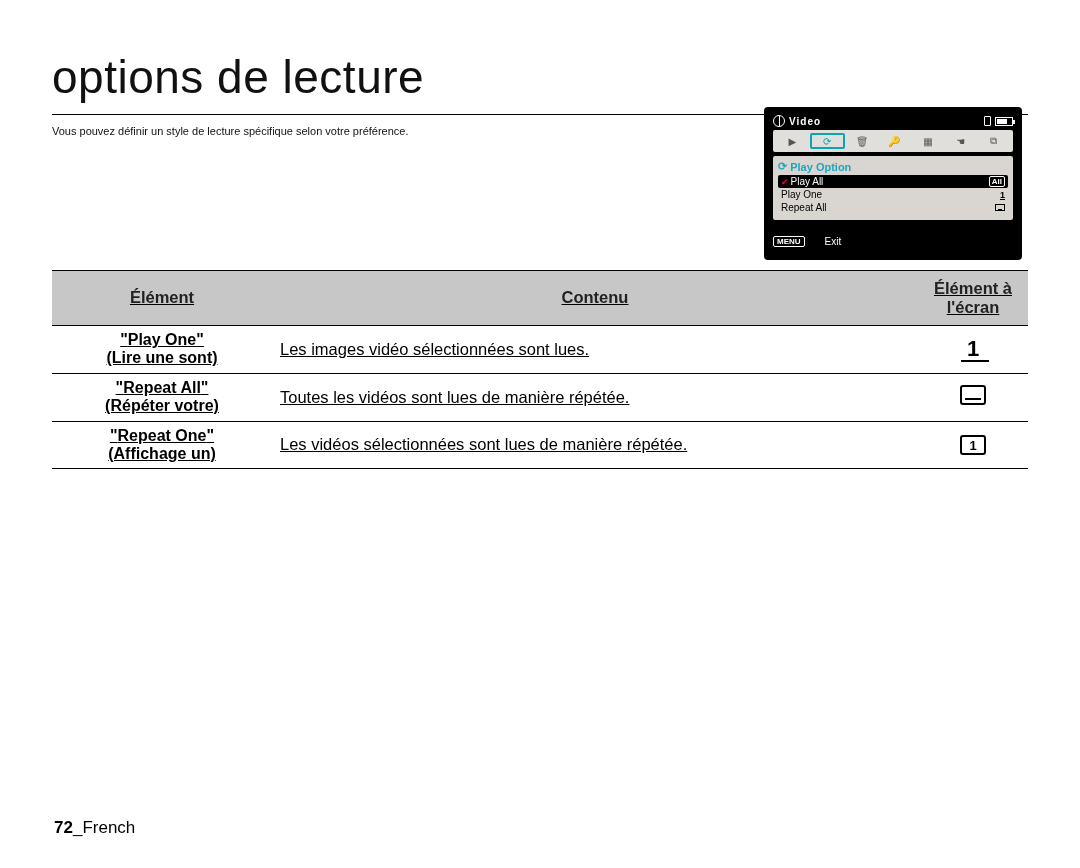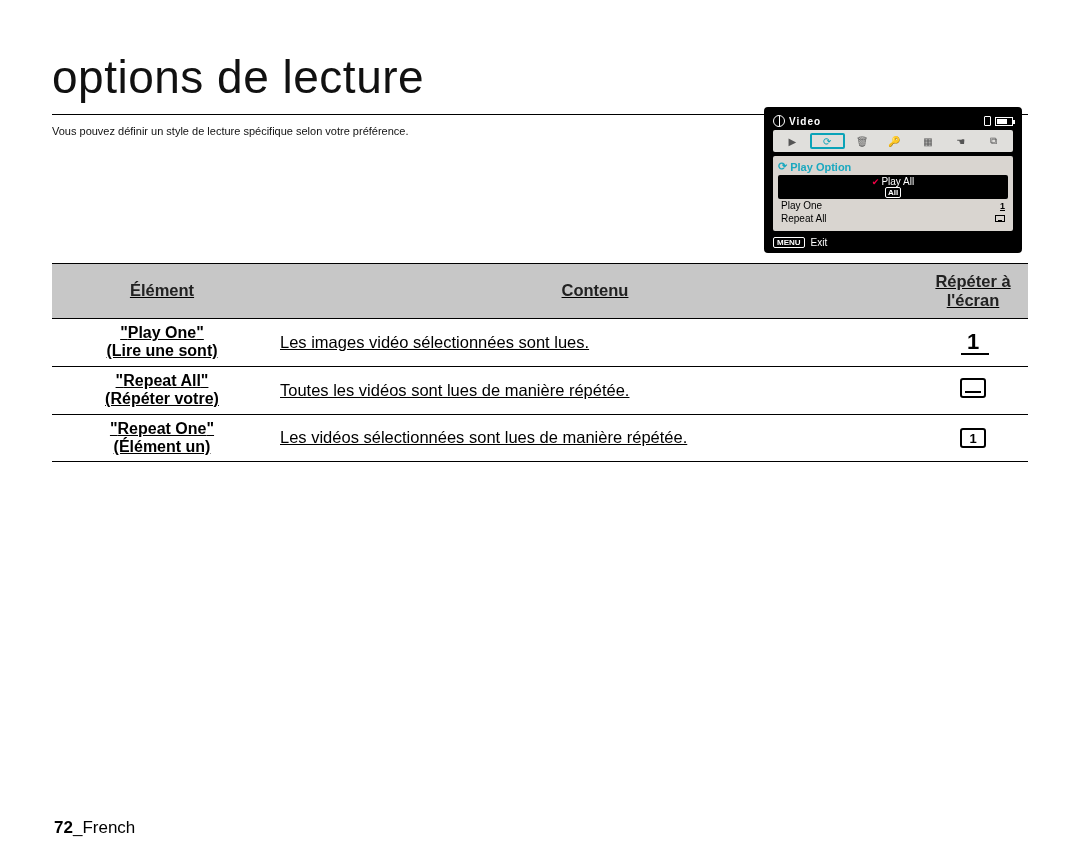--- a/index.html
+++ b/index.html
@@ -41,21 +41,21 @@
     margin: -44px 6px 10px 14px;
   }
   .device-screen {
     width: 258px;
     background: #000;
     border: 3px solid #000;
     border-radius: 4px;
     color: #fff;
     font-family: Arial, sans-serif;
     font-size: 10px;
-    padding: 4px 6px 2px 6px;
+    padding: 4px 6px 10px 6px;
   }
   .ds-top {
     display: flex;
     align-items: center;
     justify-content: space-between;
     padding: 1px 0 3px 0;
   }
   .ds-top-left { display:flex; align-items:center; gap:4px; }
   .globe-icon { width:12px; height:12px; border:1px solid #fff; border-radius:50%; position:relative; }
   .globe-icon::before { content:""; position:absolute; left:47%; top:0; bottom:0; width:1px; background:#fff;}
@@ -94,29 +94,29 @@
     color:#000;
   }
   .ds-menu-title {
     color:#1aa8bf;
     font-weight:700;
     font-size:11px;
     display:flex; align-items:center; gap:3px;
     margin-bottom:2px;
   }
   .ds-row { display:flex; align-items:center; justify-content:space-between; padding:1px 3px; font-size:10px;}
-  .ds-row.sel { background:#000; color:#fff; border-radius:2px;flex-direction:column;}
+  .ds-row.sel { background:#000; color:#fff; border-radius:2px;}
   .ds-check { color:#e04; margin-right:2px; font-size:9px;}
   .ds-badge-all { font-size:8px; border:1px solid currentColor; padding:0 2px; border-radius:2px; font-weight:700;}
   .ds-badge-one { font-size:9px; font-weight:700; text-decoration:underline; }
   .ds-badge-rep { width:10px; height:7px; border:1px solid currentColor; position:relative;}
   .ds-badge-rep::after{content:""; position:absolute; left:2px; right:2px; top:4px; height:1px; background:currentColor;}
   .ds-foot {
-    margin-top:6px;
-    display:flex; align-items:flex-start; gap:6px;
+    margin-top:16px;
+    display:flex; align-items:flex-start; gap:20px;
     font-size:10px; color:#fff;
   }
   .menu-key { border:1px solid #fff; border-radius:2px; padding:0 3px; font-size:8px; font-weight:700;}
   .tbl {
     clear: none;
     width: 100%;
     border-collapse: collapse;
     margin-top: 110px;
     font-size: 16.5px;
     text-decoration: underline;
@@ -222,21 +222,21 @@
         <span>Exit</span>
       </div>
     </div>
   </div>
 
   <table class="tbl">
     <thead>
       <tr>
         <th>Élément</th>
         <th>Contenu</th>
-        <th>Répéter à l'écran</th>
+        <th>Élément à l'écran</th>
       </tr>
     </thead>
     <tbody>
       <tr>
         <td class="col-el">
           <span class="lbl-en">Play One</span><br><span>(Lire une sont)</span>
         </td>
         <td>Les images vidéo sélectionnées sont lues.</td>
         <td class="col-ic">
           <span class="icon-wrap">
@@ -250,21 +250,21 @@
         </td>
         <td>Toutes les vidéos sont lues de manière répétée.</td>
         <td class="col-ic">
           <span class="icon-wrap">
               <span class="ic-repall"></span>
             </span>
         </td>
       </tr>
       <tr>
         <td class="col-el">
-          <span class="lbl-en">Repeat One</span><br><span>(Élément un)</span>
+          <span class="lbl-en">Repeat One</span><br><span>(Afﬁchage un)</span>
         </td>
         <td>Les vidéos sélectionnées sont lues de manière répétée.</td>
         <td class="col-ic">
           <span class="icon-wrap">
               <span class="ic-repone">1</span>
             </span>
         </td>
       </tr>
     </tbody>
   </table>

